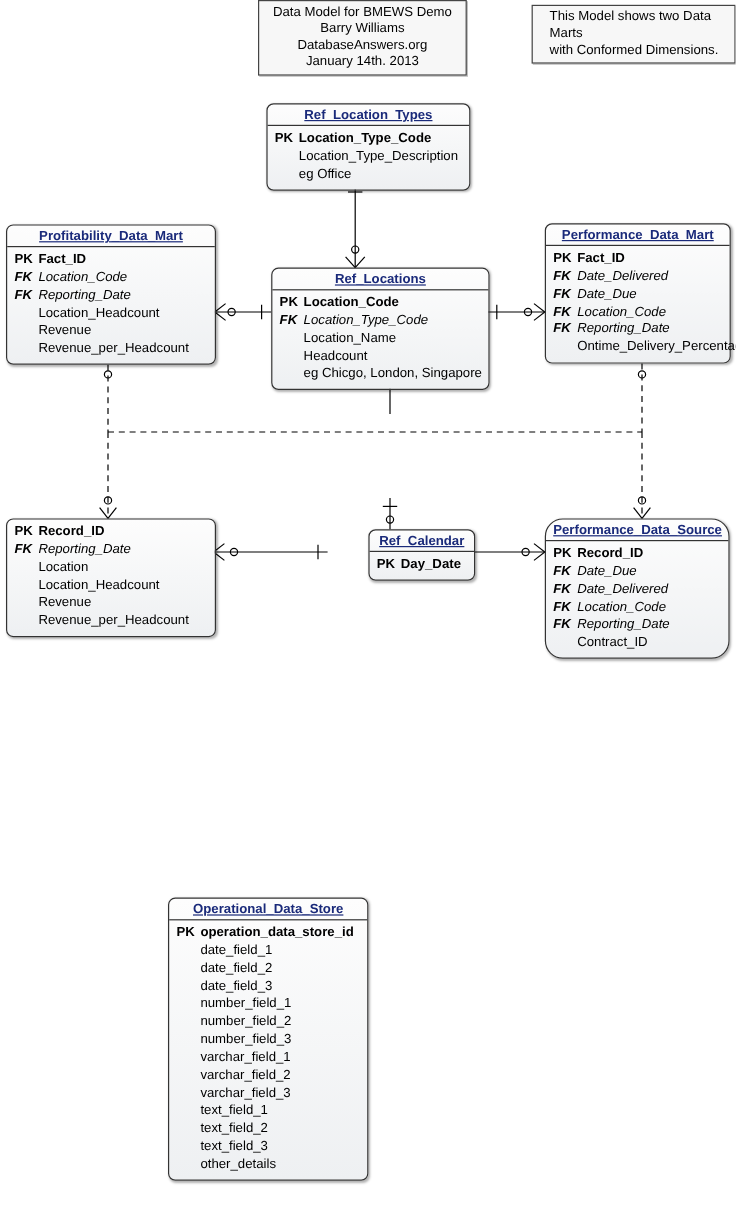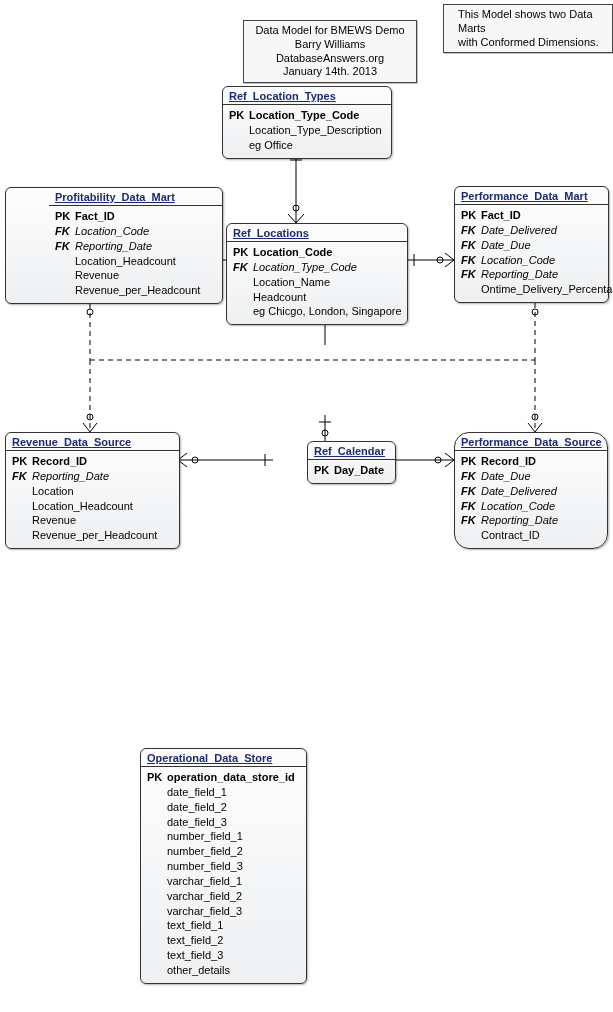--- a/index.html
+++ b/index.html
@@ -25,20 +25,21 @@
   .entity {
     position: absolute;
     background: linear-gradient(#fdfdfd,#eef0f2);
     border: 1px solid #333;
     border-radius: 6px;
     box-shadow: 1px 1px 2px rgba(0,0,0,0.3);
   }
   .entity .title {
     font-weight: bold;
     color: #1a2a7a;
+    text-align: center;
     padding: 3px 6px 2px 6px;
     border-bottom: 1px solid #333;
     text-decoration: underline;
   }
   .attrs {
     padding: 3px 6px 5px 6px;
   }
   .row {
     display: flex;
     line-height: 1.35;
@@ -58,21 +59,21 @@
   svg.conn {
     position: absolute;
     top: 0; left: 0;
     width: 613px; height: 600px;
     pointer-events: none;
   }
 </style>
 </head>
 <body>
 
-<div class="note" style="left:215px; top:20px; width:162px;margin-left:28px;">
+<div class="note" style="left:215px; top:0; width:162px;">
   <div>Data Model for BMEWS Demo</div>
   <div>Barry Williams</div>
   <div>DatabaseAnswers.org</div>
   <div>January 14th. 2013</div>
 </div>
 <div class="note" style="left:443px; top:4px; text-align:left;padding-left:14px;">
   <div>This Model shows two Data Marts</div>
   <div>with Conformed Dimensions.</div>
 </div>
 
@@ -146,21 +147,21 @@
         <span class="key"></span>
         <span>Location_Type_Description</span>
       </div>
       <div class="row">
         <span class="key"></span>
         <span>eg Office</span>
       </div>
     </div>
 </div>
 
-<div class="entity" style="left:5px; top:187px; width:173px;padding-left:43px;">
+<div class="entity" style="left:5px; top:187px; width:173px;">
   <div class="title">Profitability_Data_Mart</div>
   <div class="attrs">
       <div class="row">
         <span class="key">PK</span>
         <span class="pkname">Fact_ID</span>
       </div>
       <div class="row">
         <span class="key fk">FK</span>
         <span class="fkname">Location_Code</span>
       </div>
@@ -233,21 +234,20 @@
         <span class="fkname">Reporting_Date</span>
       </div>
       <div class="row">
         <span class="key"></span>
         <span>Ontime_Delivery_Percentage</span>
       </div>
     </div>
 </div>
 
 <div class="entity" style="left:5px; top:432px; width:173px;">
-  <div class="title">Revenue_Data_Source</div>
   <div class="attrs">
       <div class="row">
         <span class="key">PK</span>
         <span class="pkname">Record_ID</span>
       </div>
       <div class="row">
         <span class="key fk">FK</span>
         <span class="fkname">Reporting_Date</span>
       </div>
       <div class="row">

